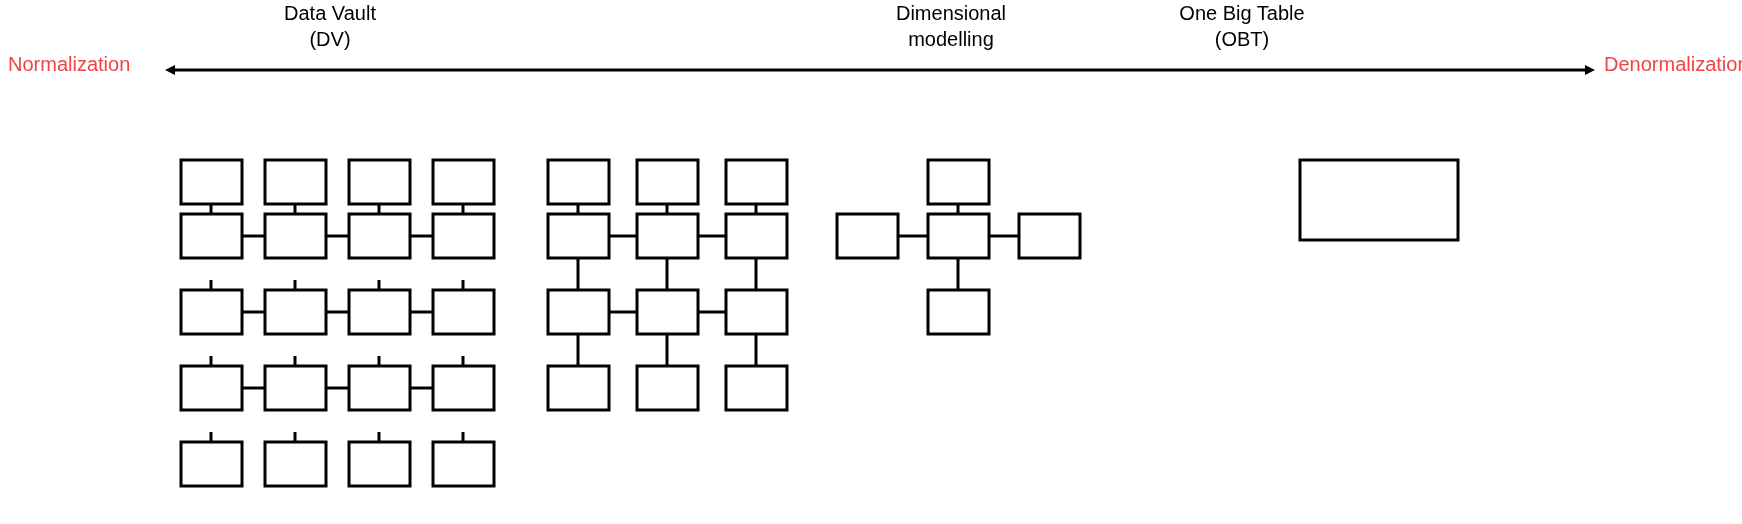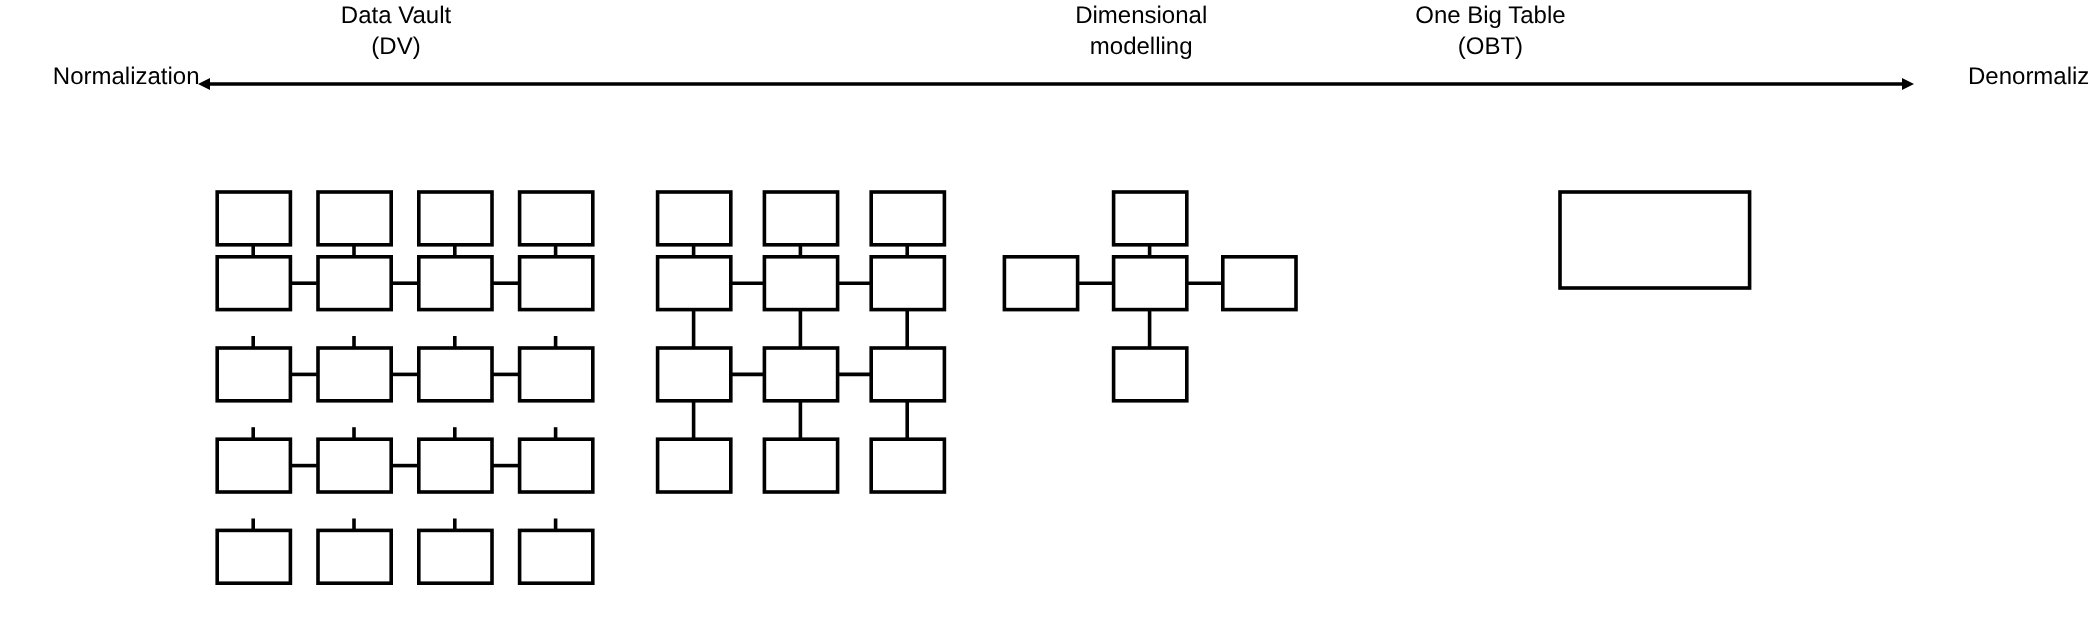--- a/index.html
+++ b/index.html
@@ -33,23 +33,22 @@
     line-height: 26px;
     color: #000000;
     white-space: pre-line;
     text-align: center;
   }
   .axis-end-label {
     position: absolute;
     font-family: "Liberation Sans", sans-serif;
     font-size: 20px;
     line-height: 26px;
-    color: #000000;
+    color: #ef4444;
     white-space: nowrap;
-    margin-left: 36px;
   }
 </style>
 </head>
 <body>
 
 <div id="canvas">
 
   <div class="label-text" style="left:230px; top:0px; width:200px;"><span>Data Vault</span><br><span>(DV)</span></div>
 
 

